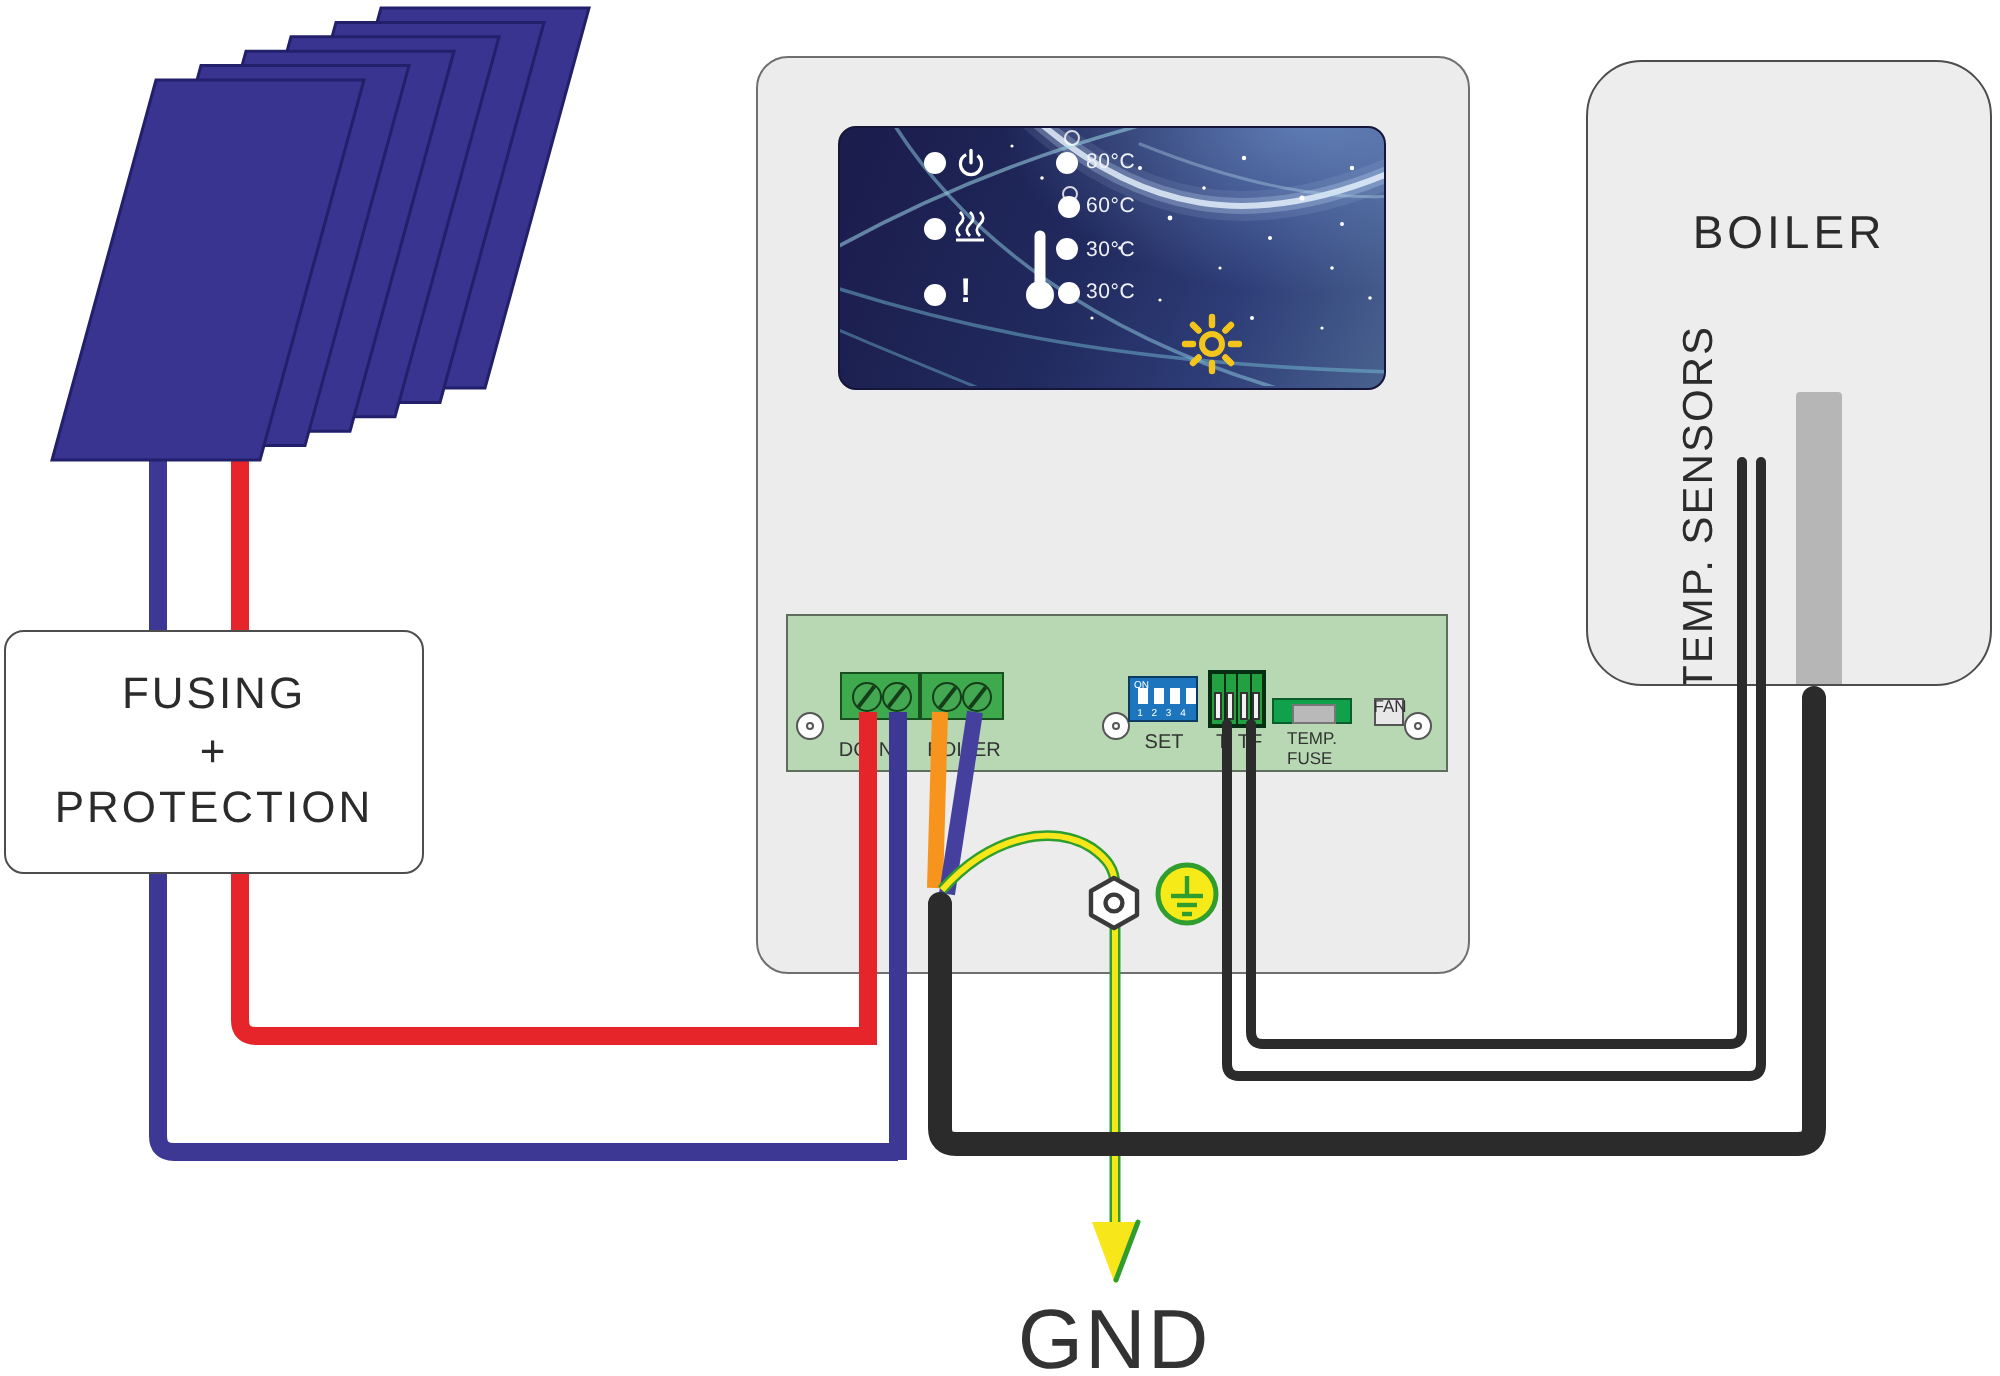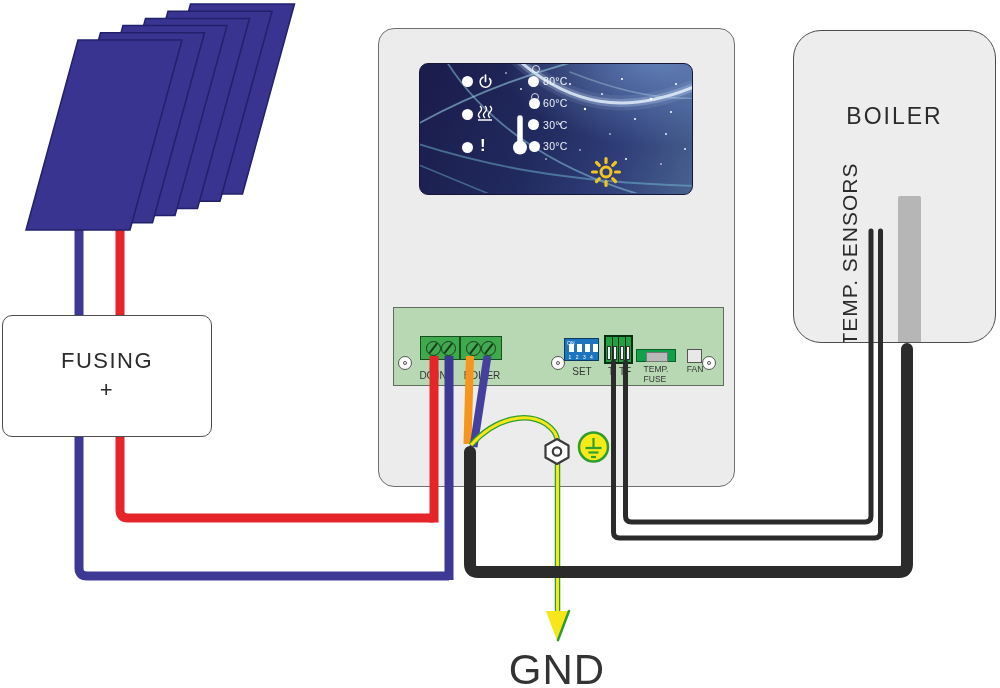--- a/index.html
+++ b/index.html
@@ -76,20 +76,21 @@
       <polygon points="26,230 130,230 182,40 78,40" transform="translate(67.5,-21.6)"></polygon>
       <polygon points="26,230 130,230 182,40 78,40" transform="translate(45,-14.4)"></polygon>
       <polygon points="26,230 130,230 182,40 78,40" transform="translate(22.5,-7.2)"></polygon>
       <polygon points="26,230 130,230 182,40 78,40"></polygon>
     </g>
   </svg>
 
   <div class="box fusing">
     <div>FUSING</div>
     <div>+</div>
+    <div>PROTECTION</div>
   </div>
 
   <div class="box controller">
     <div class="display">
       <svg width="272" height="129">
         <g fill="none" stroke-linecap="round">
           <path d="M96 -6 C150 42 205 52 276 22" stroke="#cfe6ff" stroke-opacity=".10" stroke-width="15"></path>
           <path d="M96 -6 C150 42 205 52 276 22" stroke="#cfe6ff" stroke-opacity=".25" stroke-width="8"></path>
           <path d="M96 -6 C150 42 205 52 276 22" stroke="#e8f4ff" stroke-opacity=".8" stroke-width="3"></path>
           <path d="M150 8 C205 30 245 36 278 34" stroke="#bfe2f2" stroke-opacity=".35" stroke-width="1.5"></path>
@@ -233,21 +234,21 @@
 
     <div class="fuseh">
         <span></span>
       </div>
     <div class="slabel small" style="left:262px;top:57px;">
       <span style="display:block;">TEMP.</span>
       <span style="display:block;">FUSE</span>
     </div>
 
     <div class="fansq"></div>
-    <div class="slabel small" style="left:301px;top:57px;">FAN</div>
+    <div class="slabel small" style="left:301px;top:41px;">FAN</div>
   </div>
 
   <div class="box boiler">
     <div class="pipe"></div>
     <div class="boiler-title">BOILER</div>
     <div class="sensors-label">TEMP. SENSORS</div>
   </div>
 
   <svg id="layer-over" class="layer">
     <path d="M434 522.5 V356" stroke="#e5252a" stroke-width="9" fill="none"></path>

